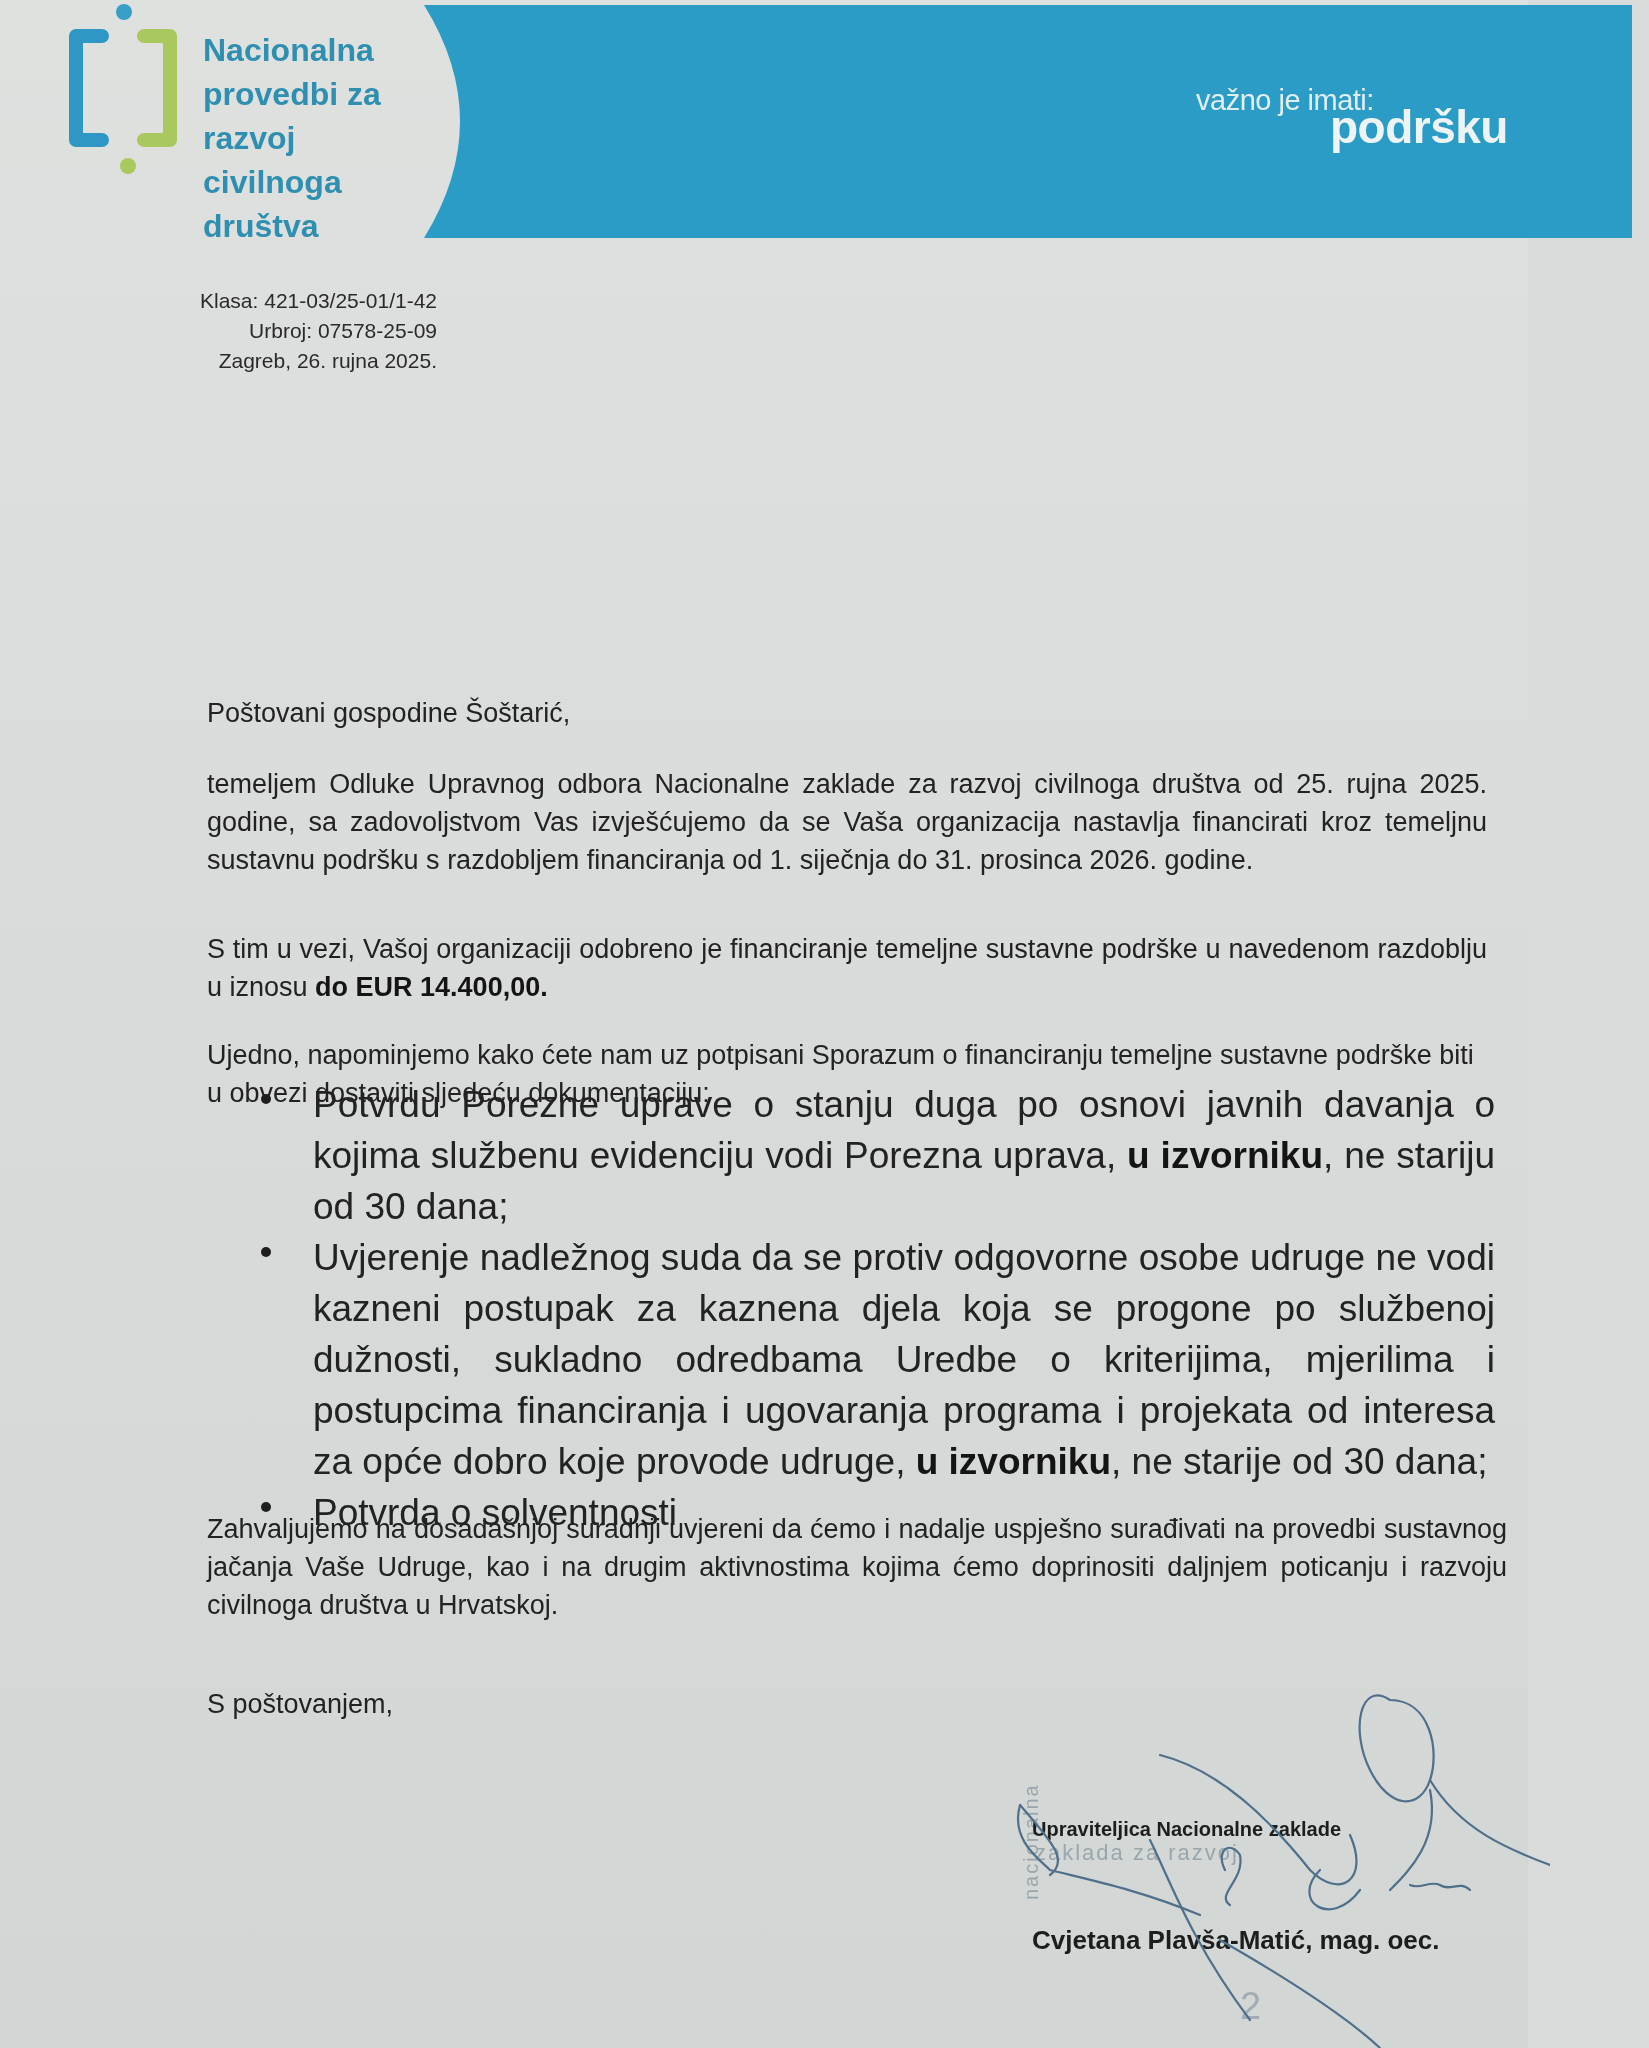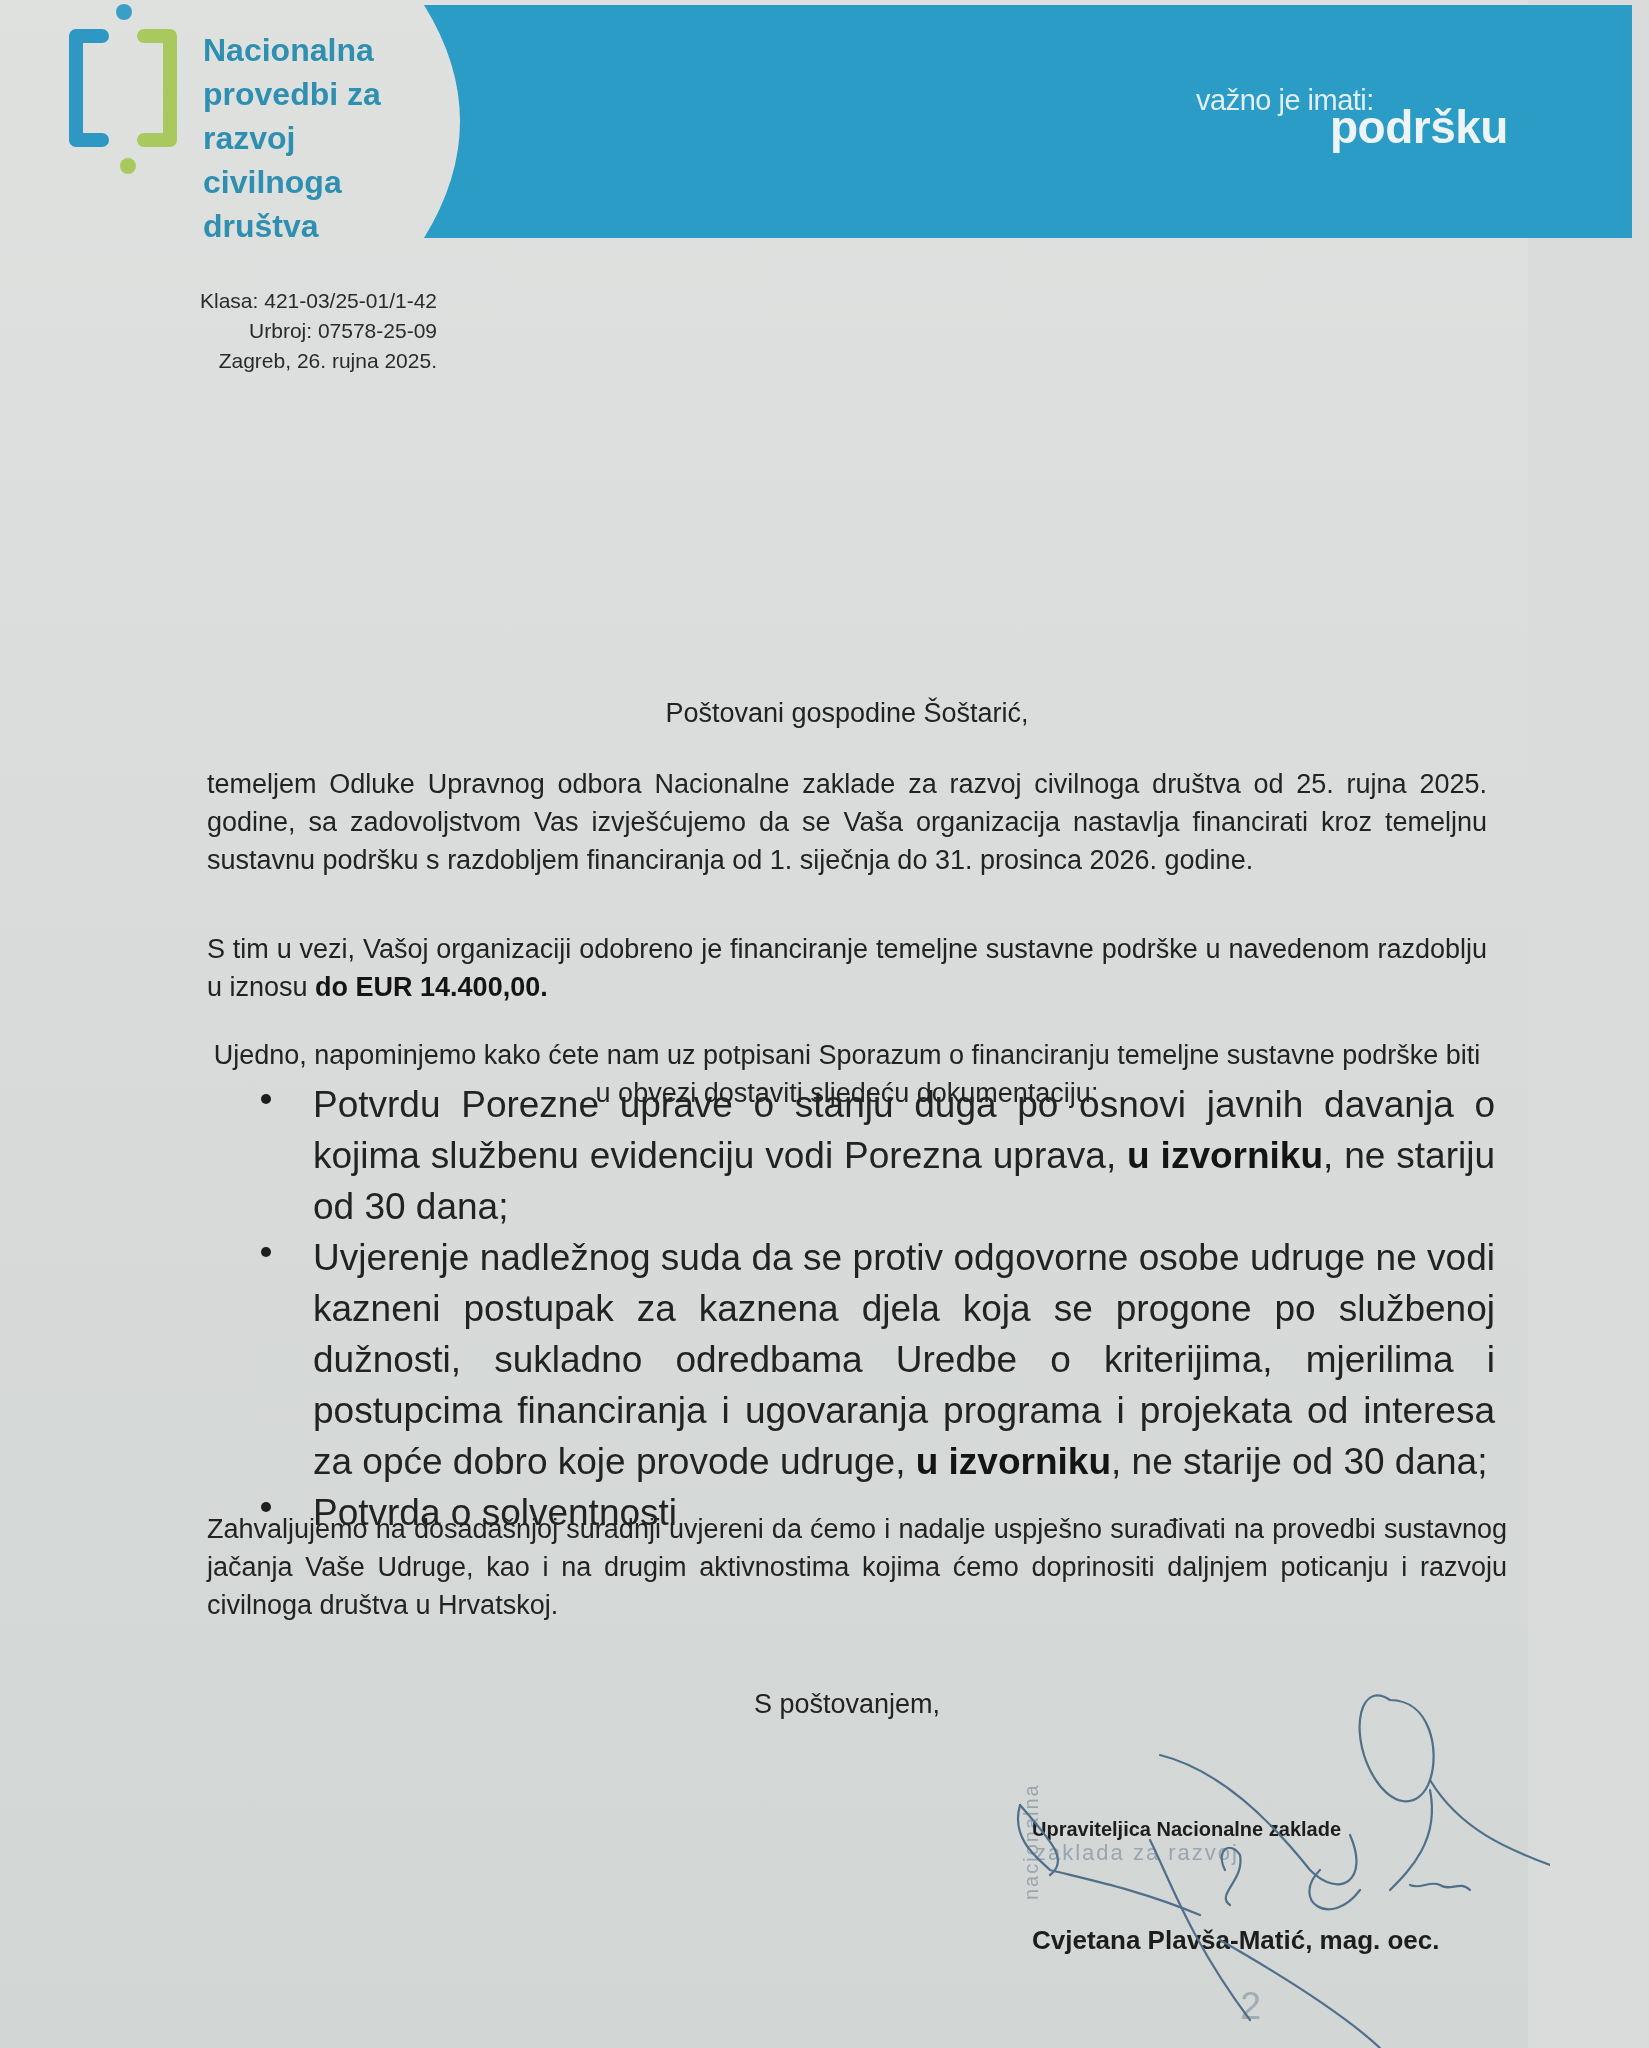--- a/index.html
+++ b/index.html
@@ -46,21 +46,20 @@
   .recipient {
     position: absolute; left: 1005px; top: 440px; width: 472px;
     font-size: 26px; line-height: 35px; font-weight: bold; color: #1c1c1c;
   }
   .recipient .just { text-align: justify; text-align-last: justify; }
   
   .body-text {
     position: absolute; left: 207px; width: 1280px;
     font-family: "Liberation Sans", sans-serif; font-size: 27px; line-height: 38px;
     color: #222;
-    text-align: center;
   }
   .salutation { top: 694px; }
   .p1 { top: 765px; text-align: justify; }
   .p2 { top: 930px; text-align: justify; }
   .p3 { top: 1036px; }
   .bullets { position: absolute; left: 255px; top: 1079px; width: 1240px; font-size: 37px; line-height: 51px; color: #222; }
   .bullet { position: relative; padding-left: 58px; text-align: justify; }
   .bullet .dot {
     position: absolute; left: 6px; top: 15px; width: 10px; height: 10px; border-radius: 50%; background: #1e1e1e;
   }

